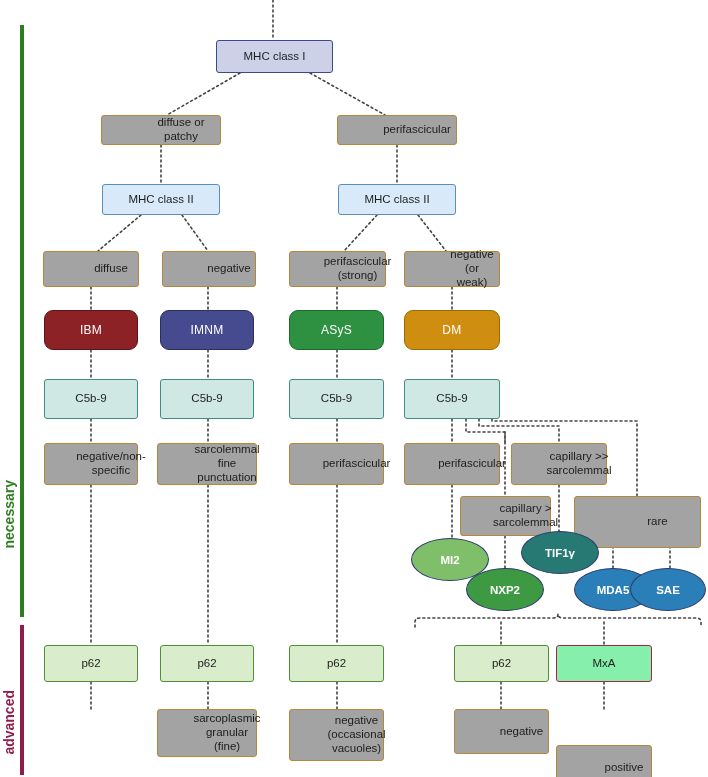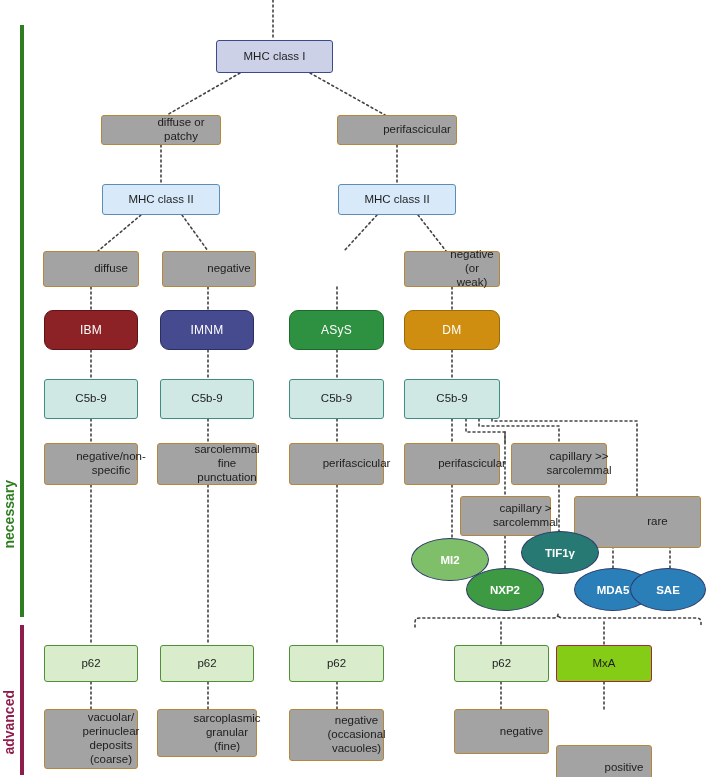--- a/index.html
+++ b/index.html
@@ -17,21 +17,21 @@
         font-size:11.5px;line-height:1.2;color:#1d1d1d;
         border-width:1px;border-style:solid;border-radius:3px;
         padding:2px 4px;}
 
   
   .n-mhc1 {background:#ccd1e8;border-color:#3a4a8c;}
   .n-mhc2 {background:#d8eaf9;border-color:#5b8db8;}
   .n-tan  {background:#a3a3a3;border-color:#b5873a;padding-left:44px;}
   .n-c5   {background:#cfe8e4;border-color:#3f8c85;}
   .n-p62  {background:#d9edcd;border-color:#4f8f36;}
-  .n-mxa  {background:#84cc16;border-color:#aa2344;}
+  .n-mxa  {background:#86efac;border-color:#aa2344;}
 
   
   .pill{position:absolute;box-sizing:border-box;display:flex;
         align-items:center;justify-content:center;
         border-radius:9px;border:1px solid rgba(0,0,0,.35);
         color:#ffffff;font-size:12px;font-weight:normal;letter-spacing:.3px;}
   .p-ibm {background:#8c2226;border-color:#5d1417;}
   .p-imnm{background:#464a8e;border-color:#2b2e60;}
   .p-asys{background:#2e9141;border-color:#1d6b2b;}
   .p-dm  {background:#cf8e10;border-color:#9a6a08;}
@@ -136,20 +136,21 @@
   <div class="node n-mhc1" style="left:216px;top:40px;width:117px;height:33px;">MHC class I</div>
 
   <div class="node n-tan" style="left:101px;top:115px;width:120px;height:30px;">diffuse or patchy</div>
   <div class="node n-tan" style="left:337px;top:115px;width:120px;height:30px;">perifascicular</div>
 
   <div class="node n-mhc2" style="left:102px;top:184px;width:118px;height:31px;">MHC class II</div>
   <div class="node n-mhc2" style="left:338px;top:184px;width:118px;height:31px;">MHC class II</div>
 
   <div class="node n-tan" style="left:43px;top:251px;width:96px;height:36px;">diffuse</div>
   <div class="node n-tan" style="left:162px;top:251px;width:94px;height:36px;">negative</div>
+  <div class="node n-tan" style="left:289px;top:251px;width:97px;height:36px;">perifascicular (strong)</div>
   <div class="node n-tan" style="left:404px;top:251px;width:96px;height:36px;">negative (or weak)</div>
 
   <div class="pill p-ibm" style="left:44px;top:310px;width:94px;height:40px;">IBM</div>
   <div class="pill p-imnm" style="left:160px;top:310px;width:94px;height:40px;">IMNM</div>
   <div class="pill p-asys" style="left:289px;top:310px;width:95px;height:40px;">ASyS</div>
   <div class="pill p-dm" style="left:404px;top:310px;width:96px;height:40px;">DM</div>
 
   <div class="node n-c5" style="left:44px;top:379px;width:94px;height:40px;">C5b-9</div>
   <div class="node n-c5" style="left:160px;top:379px;width:94px;height:40px;">C5b-9</div>
   <div class="node n-c5" style="left:289px;top:379px;width:95px;height:40px;">C5b-9</div>
@@ -169,19 +170,18 @@
   <div class="oval o-tif1" style="left:521px;top:531px;width:78px;height:43px;">TIF1γ</div>
   <div class="oval o-mda5" style="left:574px;top:568px;width:78px;height:43px;">MDA5</div>
   <div class="oval o-sae" style="left:630px;top:568px;width:76px;height:43px;">SAE</div>
 
   <div class="node n-p62" style="left:44px;top:645px;width:94px;height:37px;">p62</div>
   <div class="node n-p62" style="left:160px;top:645px;width:94px;height:37px;">p62</div>
   <div class="node n-p62" style="left:289px;top:645px;width:95px;height:37px;">p62</div>
   <div class="node n-p62" style="left:454px;top:645px;width:95px;height:37px;">p62</div>
   <div class="node n-mxa" style="left:556px;top:645px;width:96px;height:37px;">MxA</div>
 
-  <div class="node n-tan" style="left:44px;top:709px;width:94px;height:60px;">vacuolar/ perinuclear deposits (coarse)</div>
   <div class="node n-tan" style="left:157px;top:709px;width:100px;height:48px;">sarcoplasmic granular (fine)</div>
   <div class="node n-tan" style="left:289px;top:709px;width:95px;height:52px;">negative (occasional vacuoles)</div>
   <div class="node n-tan" style="left:454px;top:709px;width:95px;height:45px;">negative</div>
   <div class="node n-tan" style="left:556px;top:709px;width:96px;height:45px;margin-top:36px;">positive</div>
 
 </div>
 
 </body></html>

